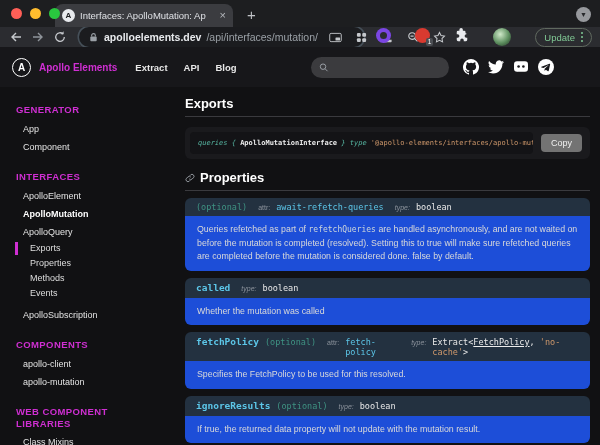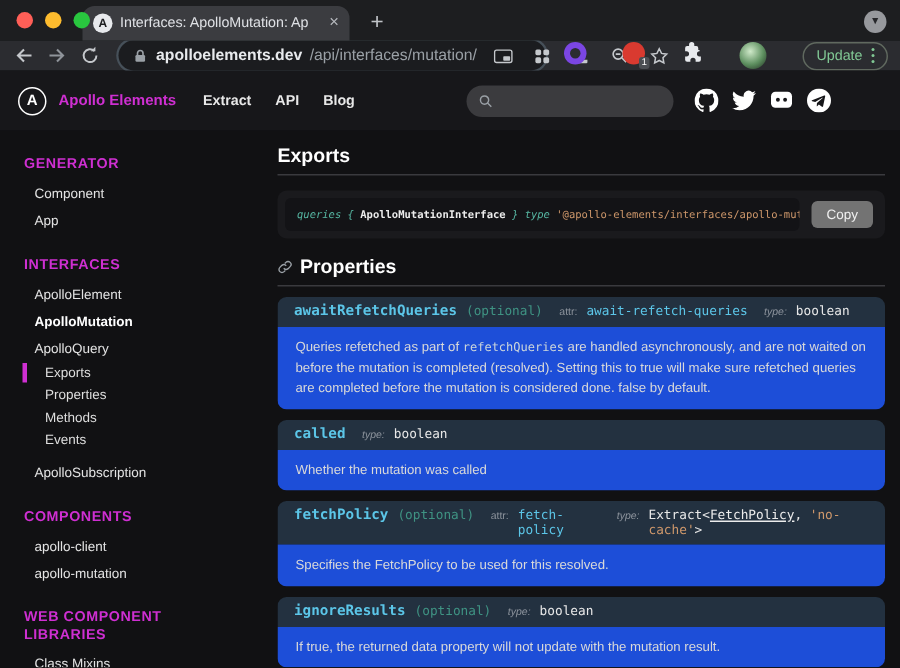--- a/index.html
+++ b/index.html
@@ -238,22 +238,22 @@
             <circle cx="8" cy="8" r="8" fill="#fff"></circle>
             <path d="M3.4 7.8l8.1-3.1c.4-.15.76.1.6.7l-1.37 6.44c-.1.45-.37.56-.75.35L7.9 10.64l-1 .97c-.11.11-.2.2-.41.2l.15-2.1 3.82-3.45c.17-.15-.04-.23-.26-.09L5.48 9.06l-2.03-.64c-.44-.14-.45-.44-.05-.62z" fill="#17171a"></path>
           </svg>
         </span>
       </div>
   </div>
 
   <div class="site-body">
     <aside class="sidebar">
         <div class="side-title">GENERATOR</div>
+        <a class="side-item">App</a>
         <a class="side-item">Component</a>
-        <a class="side-item">App</a>
         <div class="side-title">INTERFACES</div>
         <a class="side-item">ApolloElement</a>
         <a class="side-item current">ApolloMutation</a>
         <a class="side-item">ApolloQuery</a>
         <div class="subnav">
           <a class="side-sub active">Exports</a>
           <a class="side-sub">Properties</a>
           <a class="side-sub">Methods</a>
           <a class="side-sub">Events</a>
         </div>
@@ -278,21 +278,20 @@
       <h2 class="section-head properties">
         <svg viewBox="0 0 12 12" width="10" height="10">
             <path d="M5 7a2.5 2.5 0 0 0 3.5.3l1.6-1.6a2.4 2.4 0 1 0-3.4-3.4l-.9.9M7 5a2.5 2.5 0 0 0-3.5-.3L1.9 6.3a2.4 2.4 0 1 0 3.4 3.4l.9-.9" stroke="#9aa0a6" fill="none" stroke-width="1.1"></path>
           </svg>
         <span>Properties</span>
       </h2>
 
       <div>
           <section class="prop-card">
             <header class="prop-head">
-              <span class="prop-name">awaitRefetchQueries</span>
               <span class="prop-optional">(optional)</span>
               <span class="meta-label">attr:</span>
               <span class="attr-value">await-refetch-queries</span>
               <span class="meta-label type-label">type:</span>
               <span class="type-value"><span class="tok-pln">boolean</span></span>
             </header>
             <div class="prop-body"><span>Queries refetched as part of </span><span class="inline-code">refetchQueries</span><span> are handled asynchronously, and are not waited on before the mutation is completed (resolved). Setting this to true will make sure refetched queries are completed before the mutation is considered done. false by default.</span></div>
           </section>
           <section class="prop-card">
             <header class="prop-head">

